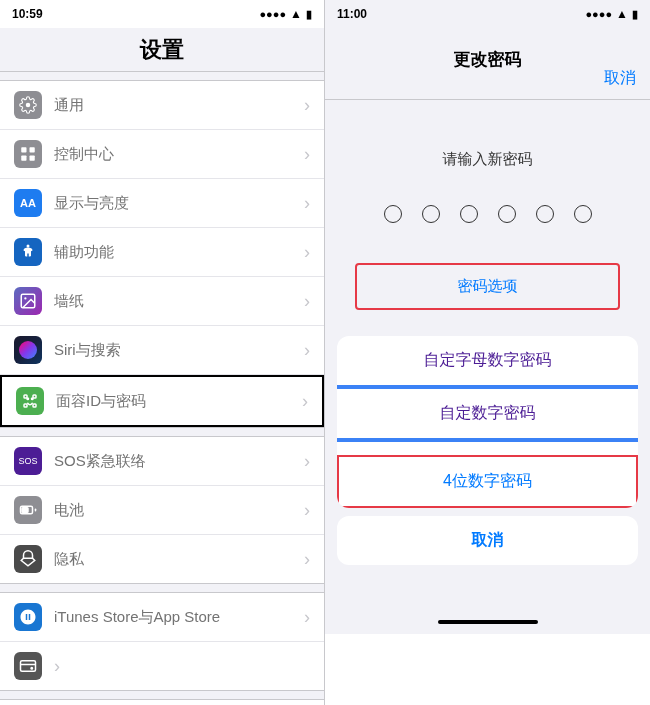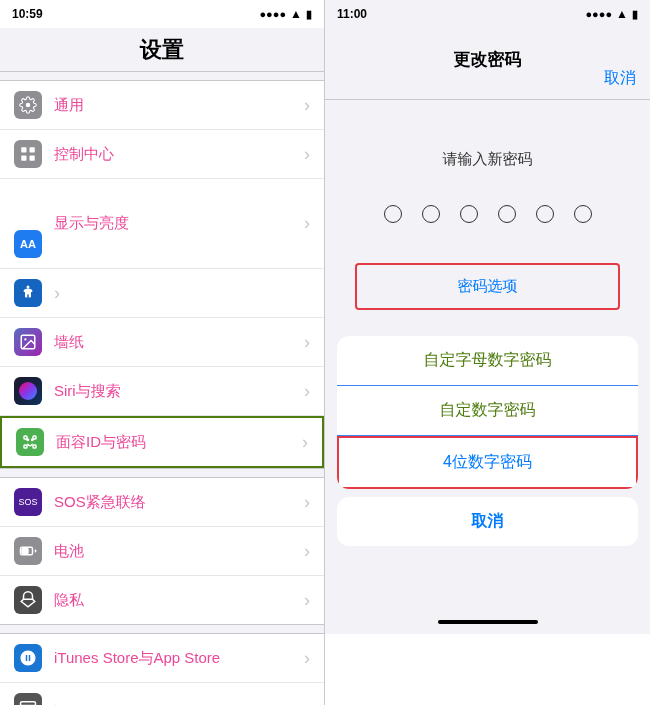--- a/index.html
+++ b/index.html
@@ -91,33 +91,33 @@
       justify-content: center;
       margin-right: 12px;
       flex-shrink: 0;
       font-size: 16px;
       color: #fff;
     }
 
     .item-label {
       flex: 1;
       font-size: 15px;
-      color: #ec4899;
+      color: #737373;
     }
 
     .chevron::after {
       content: '›';
       font-size: 18px;
       color: #c7c7cc;
     }
 
     
     .icon-general { background: #8e8e93; }
     .icon-control { background: #8e8e93; }
-    .icon-display { background: #2196f3; margin-top: 41px; }
+    .icon-display { background: #2196f3; }
 
     
     .right-panel {
       width: 325px;
       height: 634px;
       background: #f2f2f7;
       display: flex;
       flex-direction: column;
     }
 
@@ -184,22 +184,22 @@
       margin: 16px 12px 0;
       background: #fff;
       border-radius: 12px;
       overflow: hidden;
     }
 
     .options-item {
       padding: 14px 16px;
       text-align: center;
       font-size: 16px;
-      color: #4d7c0f;
-      border-bottom: 1px solid #3b82f6;
+      color: #4c1d95;
+      border-bottom: 4px solid #3b82f6;
       cursor: pointer;
     }
 
     .options-item:last-child {
       border-bottom: none;
     }
 
     .options-item.highlighted {
       border: 2px solid #e63946;
       color: #007aff;
@@ -293,20 +293,21 @@
         <span class="chevron"></span>
       </div>
 
       <div class="settings-item">
         <div class="item-icon" style="background:#1565c0;">
           <svg class="icon-svg" viewBox="0 0 24 24" fill="white">
               <circle cx="12" cy="4" r="2"></circle>
               <path d="M12 6c-3 0-6 1-6 4l2 1v6l1 1h2v-4h2v4h2l1-1v-6l2-1c0-3-3-4-6-4z" fill="white"></path>
             </svg>
         </div>
+        <span class="item-label">辅助功能</span>
         <span class="chevron"></span>
       </div>
 
       <div class="settings-item">
         <div class="item-icon" style="background:linear-gradient(135deg,#5c6bc0,#9c27b0);">
           <svg class="icon-svg" viewBox="0 0 24 24" fill="white">
               <rect x="3" y="3" width="18" height="18" rx="2" fill="none" stroke="white" stroke-width="2"></rect>
               <circle cx="8.5" cy="8.5" r="1.5" fill="white"></circle>
               <polyline points="21 15 16 10 5 21" fill="none" stroke="white" stroke-width="2"></polyline>
             </svg>
@@ -316,21 +317,21 @@
       </div>
 
       <div class="settings-item">
         <div class="item-icon" style="background:linear-gradient(135deg,#1a1a2e,#16213e,#0f3460); overflow:hidden;">
           <div style="width:18px;height:18px;border-radius:50%;background:linear-gradient(135deg,#ff006e,#8338ec,#3a86ff);"></div>
         </div>
         <span class="item-label">Siri与搜索</span>
         <span class="chevron"></span>
       </div>
 
-      <div class="settings-item" style="border: 2px solid #4d7c0f;">
+      <div class="settings-item" style="border: 2px solid #000000;">
         <div class="item-icon" style="background:#4caf50;">
           <svg class="icon-svg" viewBox="0 0 24 24" fill="none" stroke="white" stroke-width="2">
               <rect x="4" y="4" width="4" height="4" rx="1"></rect>
               <rect x="16" y="4" width="4" height="4" rx="1"></rect>
               <rect x="4" y="16" width="4" height="4" rx="1"></rect>
               <rect x="16" y="16" width="4" height="4" rx="1"></rect>
               <circle cx="9" cy="9" r="1" fill="white"></circle>
               <circle cx="15" cy="9" r="1" fill="white"></circle>
               <path d="M9 15c0 0 1.5 2 3 2s3-2 3-2" stroke-linecap="round"></path>
             </svg>
@@ -437,21 +438,21 @@
 
     <div class="passcode-options-label">密码选项</div>
 
     <div class="options-sheet">
       <div class="options-item">
         <span>自定字母数字密码</span>
       </div>
       <div class="options-item">
         <span>自定数字密码</span>
       </div>
-      <div class="options-item highlighted" style="border:2px solid #e63946; color:#007aff;">
+      <div class="options-item highlighted" style="border:2px solid #e63946; color:#007aff;margin-top:13px;">
         <span>4位数字密码</span>
       </div>
     </div>
 
     <div class="cancel-sheet">
       <div class="cancel-sheet-btn">取消</div>
     </div>
   </div>
 
   <div class="bottom-indicator">

